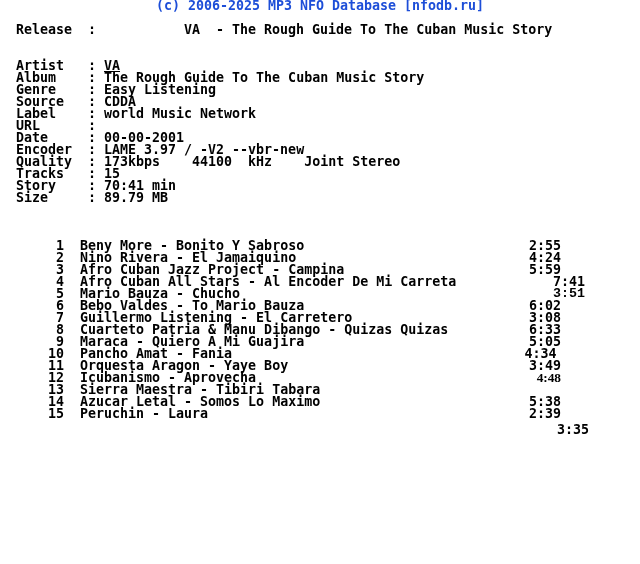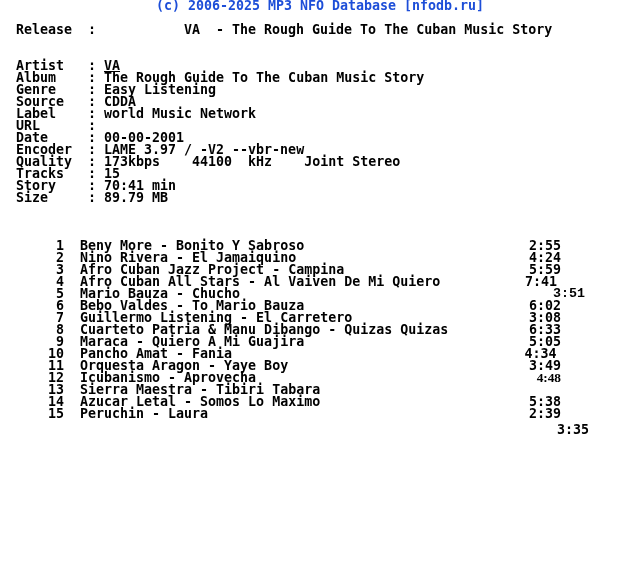--- a/index.html
+++ b/index.html
@@ -67,21 +67,21 @@
     <div class="line" style="top: 156px;"><span class="cell" style="left:16px;">Quality</span><span class="cell" style="left:88px;">:</span><span class="cell" style="left:104px;">173kbps    44100  kHz    Joint Stereo</span></div>
     <div class="line" style="top: 168px;"><span class="cell" style="left:16px;">Tracks</span><span class="cell" style="left:88px;">:</span><span class="cell" style="left:104px;">15</span></div>
     <div class="line" style="top: 180px;"><span class="cell" style="left:16px;">Story</span><span class="cell" style="left:88px;">:</span><span class="cell" style="left:104px;">70:41 min</span></div>
     <div class="line" style="top: 192px;"><span class="cell" style="left:16px;">Size</span><span class="cell" style="left:88px;">:</span><span class="cell" style="left:104px;">89.79 MB</span></div>
   </div>
 
 <div id="tracklist">
     <div class="line" style="top: 240px;"><span class="cell" style="left:48px;width:16px;text-align:right;">1</span><span class="cell" style="left:80px;">Beny More - Bonito Y Sabroso</span><span class="cell" style="left:520px;width:41px;text-align:right;">2:55</span></div>
     <div class="line" style="top: 252px;"><span class="cell" style="left:48px;width:16px;text-align:right;">2</span><span class="cell" style="left:72px;margin-left:8px;">Nino Rivera - El Jamaiquino</span><span class="cell" style="left:520px;width:41px;text-align:right;">4:24</span></div>
     <div class="line" style="top: 264px;"><span class="cell" style="left:48px;width:16px;text-align:right;">3</span><span class="cell" style="left:80px;">Afro Cuban Jazz Project - Campina</span><span class="cell" style="left:520px;width:41px;text-align:right;">5:59</span></div>
-    <div class="line" style="top: 276px;"><span class="cell" style="left:48px;width:16px;text-align:right;">4</span><span class="cell" style="left:80px;">Afro Cuban All Stars - Al Vaiven De Mi Quiero</span><span class="cell" style="left:525px;width:41px;text-align:left;">7:41</span></div>
+    <div class="line" style="top: 276px;"><span class="cell" style="left:48px;width:16px;text-align:right;">4</span><span class="cell" style="left:80px;">Afro Cuban All Stars - Al Encoder De Mi Carreta</span><span class="cell" style="left:544px;width:41px;text-align:right;">7:41</span></div>
     <div class="line" style="top: 288px;"><span class="cell" style="left:48px;width:16px;text-align:right;">5</span><span class="cell" style="left:80px;">Mario Bauza - Chucho</span><span class="cell" style="left:544px;width:41px;text-align:right;font-family:Liberation Mono, monospace;">3:51</span></div>
     <div class="line" style="top: 300px;"><span class="cell" style="left:48px;width:16px;text-align:right;">6</span><span class="cell" style="left:80px;">Bebo Valdes - To Mario Bauza</span><span class="cell" style="left:520px;width:41px;text-align:right;">6:02</span></div>
     <div class="line" style="top: 312px;"><span class="cell" style="left:48px;width:16px;text-align:right;">7</span><span class="cell" style="left:80px;">Guillermo Listening - El Carretero</span><span class="cell" style="left:520px;width:41px;text-align:right;">3:08</span></div>
     <div class="line" style="top: 324px;"><span class="cell" style="left:48px;width:16px;text-align:right;">8</span><span class="cell" style="left:80px;">Cuarteto Patria &amp; Manu Dibango - Quizas Quizas</span><span class="cell" style="left:520px;width:41px;text-align:right;">6:33</span></div>
     <div class="line" style="top: 336px;"><span class="cell" style="left:48px;width:16px;text-align:right;">9</span><span class="cell" style="left:80px;">Maraca - Quiero A Mi Guajira</span><span class="cell" style="left:520px;width:41px;text-align:right;">5:05</span></div>
     <div class="line" style="top: 348px;"><span class="cell" style="left:48px;width:16px;text-align:right;">10</span><span class="cell" style="left:80px;">Pancho Amat - Fania</span><span class="cell" style="left:520px;width:41px;text-align:center;">4:34</span></div>
     <div class="line" style="top: 360px;"><span class="cell" style="left:48px;width:16px;text-align:right;">11</span><span class="cell" style="left:80px;">Orquesta Aragon - Yaye Boy</span><span class="cell" style="left:520px;width:41px;text-align:right;">3:49</span></div>
     <div class="line" style="top: 372px;"><span class="cell" style="left:48px;width:16px;text-align:right;">12</span><span class="cell" style="left:80px;">Icubanismo - Aprovecha</span><span class="cell" style="left:520px;width:41px;text-align:right;font-family:Liberation Serif, serif;">4:48</span></div>
     <div class="line" style="top: 384px;"><span class="cell" style="left:48px;width:16px;text-align:right;">13</span><span class="cell" style="left:80px;">Sierra Maestra - Tibiri Tabara</span><span class="cell" style="left:548px;width:41px;text-align:right;margin-top:40px;">3:35</span></div>
     <div class="line" style="top: 396px;"><span class="cell" style="left:48px;width:16px;text-align:right;">14</span><span class="cell" style="left:80px;">Azucar Letal - Somos Lo Maximo</span><span class="cell" style="left:520px;width:41px;text-align:right;">5:38</span></div>

